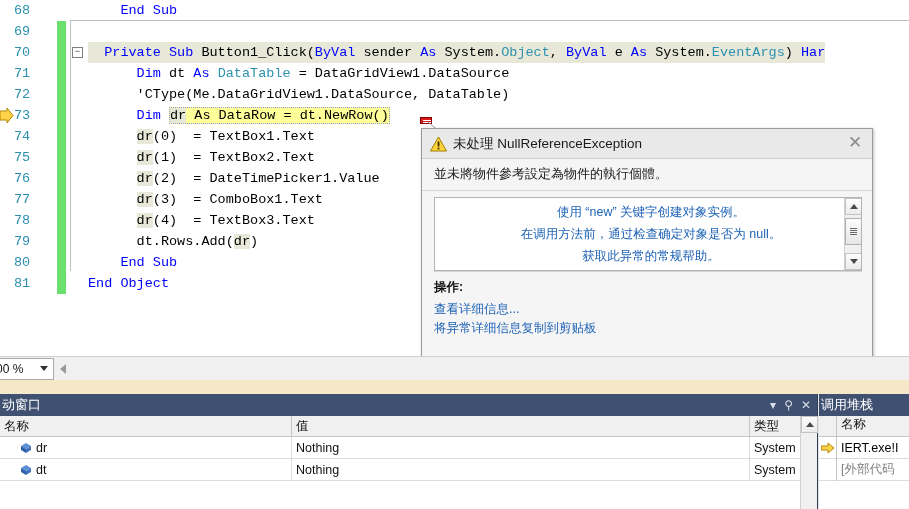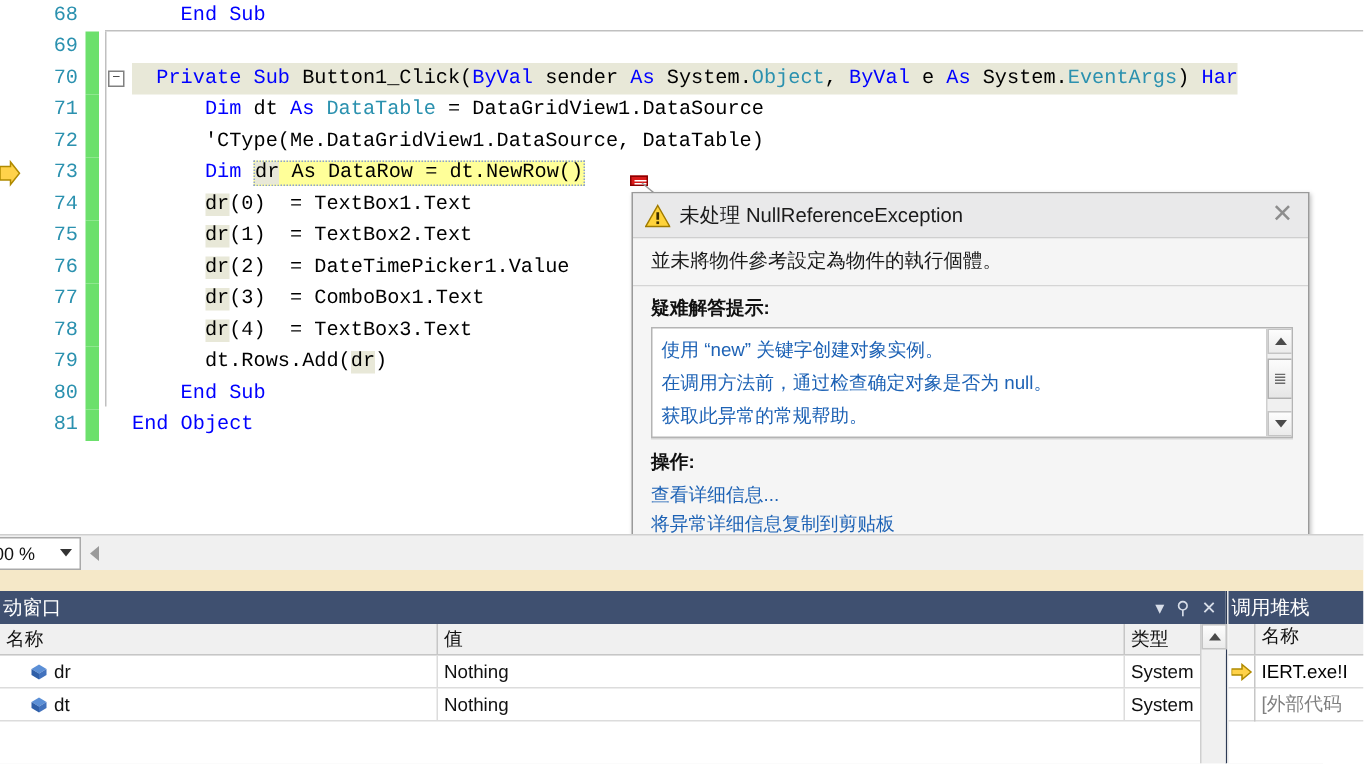--- a/index.html
+++ b/index.html
@@ -18,21 +18,21 @@
     background: #ffffff; overflow: hidden;
   }
   .code-row {
     position: relative; height: 21px; line-height: 21px; white-space: nowrap;
     font-family: "Liberation Mono", monospace; font-size: 13.5px;
   }
   .exec-arrow {
     position: absolute; left: 0px; width: 14px; height: 21px;
   }
   .ln {
-    position: absolute; left: 14px; width: 38px; text-align: right;
+    position: absolute; left: 14px; width: 38px; 
     color: #2b91af; font-family: "Liberation Mono", monospace; font-size: 13.5px;
   }
   .changebar {
     position: absolute; left: 57px; width: 9px; height: 21px; background: #6ce06c;
   }
   .changebar.none { background: transparent; }
   .fold {
     position: absolute; left: 72px; top: 5px; width: 11px; height: 11px;
     border: 1px solid #808080; background: #fff; color: #444;
     font-size: 9px; line-height: 9px; text-align: center;
@@ -88,21 +88,21 @@
   #exdlg-msg {
     padding: 6px 10px 7px 12px; font-size: 13px; color: #1a1a1a;
     background: #f5f5f5; border-bottom: 1px solid #d5d5d5; white-space: nowrap;
   }
   #exdlg-body { padding: 6px 10px 0 12px; background: #f5f5f5; }
   .sect-head { font-weight: bold; font-size: 12.5px; color: #111; margin-bottom: 4px; }
   #tips-box {
     position: relative; border: 1px solid #b4b4b4; background: #ffffff;
     height: 74px; overflow: hidden;
   }
-  #tips-list { padding: 3px 0 0 4px; }
+  #tips-list { padding: 3px 0 0 4px; text-align: center; }
   .tip-link {
     display: block; color: #1d62b5; font-size: 12.5px; line-height: 22px;
     white-space: nowrap; padding-left: 2px; cursor: default;
   }
   
   #tips-sb {
     position: absolute; right: 0; top: 0; width: 17px; height: 100%;
     background: #f0f0f0; border-left: 1px solid #cfcfcf;
   }
   .sb-btn {
@@ -319,21 +319,20 @@
         <rect x="7.6" y="5.5" width="1.8" height="5" fill="#3a2c00"></rect>
         <rect x="7.6" y="11.6" width="1.8" height="1.8" fill="#3a2c00"></rect>
       </svg>
       <span id="exdlg-title-text">未处理 NullReferenceException</span>
       <span id="exdlg-close">✕</span>
     </div>
 
     <div id="exdlg-msg">並未將物件參考設定為物件的執行個體。</div>
 
     <div id="exdlg-body">
-      <div class="sect-head">疑难解答提示:</div>
 
       <div id="tips-box">
         <div id="tips-list">
             <span class="tip-link">使用 “new” 关键字创建对象实例。</span>
             <span class="tip-link">在调用方法前，通过检查确定对象是否为 null。</span>
             <span class="tip-link">获取此异常的常规帮助。</span>
           </div>
         <div id="tips-sb">
           <div class="sb-btn">
             <span class="arrow-up"></span>

